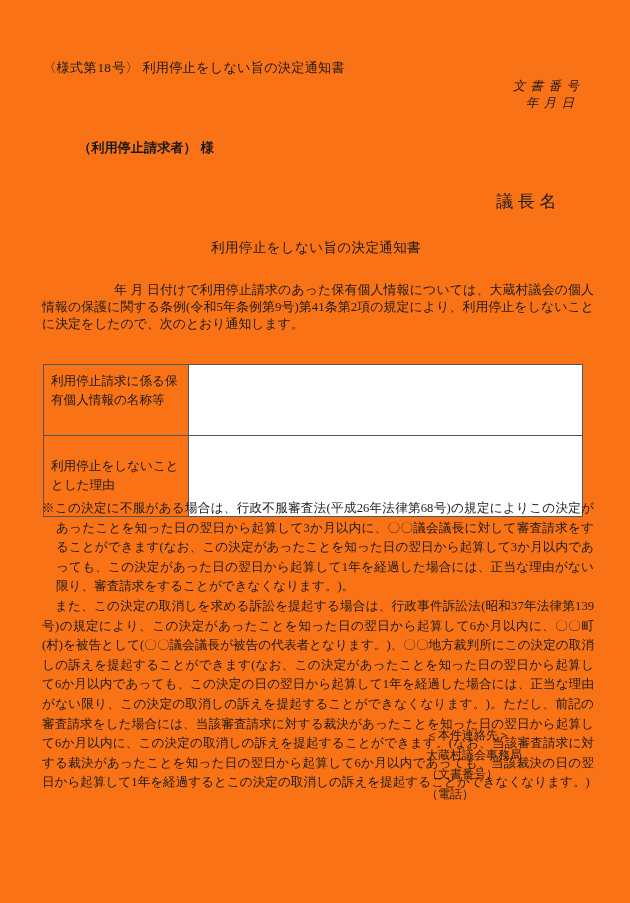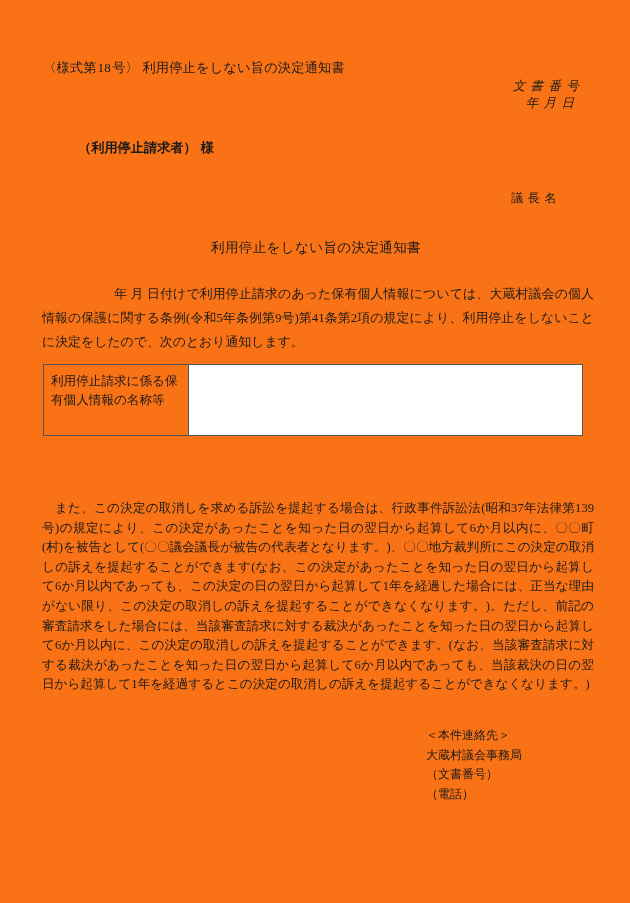--- a/index.html
+++ b/index.html
@@ -64,21 +64,21 @@
     white-space: nowrap;
     font-weight: bold;
   }
   .addressee .sama { margin-left: 4px; }
 
   
   .issuer {
     position: absolute;
     right: 33px;
     top: 190px;
-    font-size: 12px;
+    font-size: 17px;
     letter-spacing: 4.6px;
     white-space: nowrap;
   }
 
   
   .doc-title {
     position: absolute;
     left: 0;
     top: 239px;
     width: 556px;
@@ -87,21 +87,21 @@
     letter-spacing: 0.3px;
   }
 
   
   .intro {
     position: absolute;
     left: 4px;
     top: 282px;
     width: 552px;
     font-size: 12.9px;
-    line-height: 24px;
+    line-height: 17px;
     text-align: justify;
     text-justify: inter-character;
   }
   .intro .indent { display: inline-block; width: 72px; }
 
   
   .tbl {
     position: absolute;
     left: 5px;
     top: 364px;
@@ -174,24 +174,29 @@
     <div class="doc-title">利用停止をしない旨の決定通知書</div>
 
     <div class="intro"><span class="indent"></span><span>年 月 日付けで利用停止請求のあった保有個人情報については、大蔵村議会の個人情報の保護に関する条例(令和5年条例第9号)第41条第2項の規定により、利用停止をしないことに決定をしたので、次のとおり通知します。</span></div>
 
     <table class="tbl">
       <tbody>
         <tr class="r1">
           <td class="label">利用停止請求に係る保有個人情報の名称等</td>
           <td class="value"></td>
         </tr>
+        <tr class="r2">
+          <td class="label">利用停止をしないこととした理由</td>
+          <td class="value"></td>
+        </tr>
       </tbody>
     </table>
 
     <div class="notes">
+      <p class="p1">※この決定に不服がある場合は、行政不服審査法(平成26年法律第68号)の規定によりこの決定があったことを知った日の翌日から起算して3か月以内に、〇〇議会議長に対して審査請求をすることができます(なお、この決定があったことを知った日の翌日から起算して3か月以内であっても、この決定があった日の翌日から起算して1年を経過した場合には、正当な理由がない限り、審査請求をすることができなくなります。)。</p>
       <p class="p2">また、この決定の取消しを求める訴訟を提起する場合は、行政事件訴訟法(昭和37年法律第139号)の規定により、この決定があったことを知った日の翌日から起算して6か月以内に、〇〇町(村)を被告として(〇〇議会議長が被告の代表者となります。)、〇〇地方裁判所にこの決定の取消しの訴えを提起することができます(なお、この決定があったことを知った日の翌日から起算して6か月以内であっても、この決定の日の翌日から起算して1年を経過した場合には、正当な理由がない限り、この決定の取消しの訴えを提起することができなくなります。)。ただし、前記の審査請求をした場合には、当該審査請求に対する裁決があったことを知った日の翌日から起算して6か月以内に、この決定の取消しの訴えを提起することができます。(なお、当該審査請求に対する裁決があったことを知った日の翌日から起算して6か月以内であっても、当該裁決の日の翌日から起算して1年を経過するとこの決定の取消しの訴えを提起することができなくなります。)</p>
     </div>
 
     <div class="contact">
       <div>＜本件連絡先＞</div>
       <div>大蔵村議会事務局</div>
       <div>（文書番号）</div>
       <div>（電話）</div>
     </div>
 

